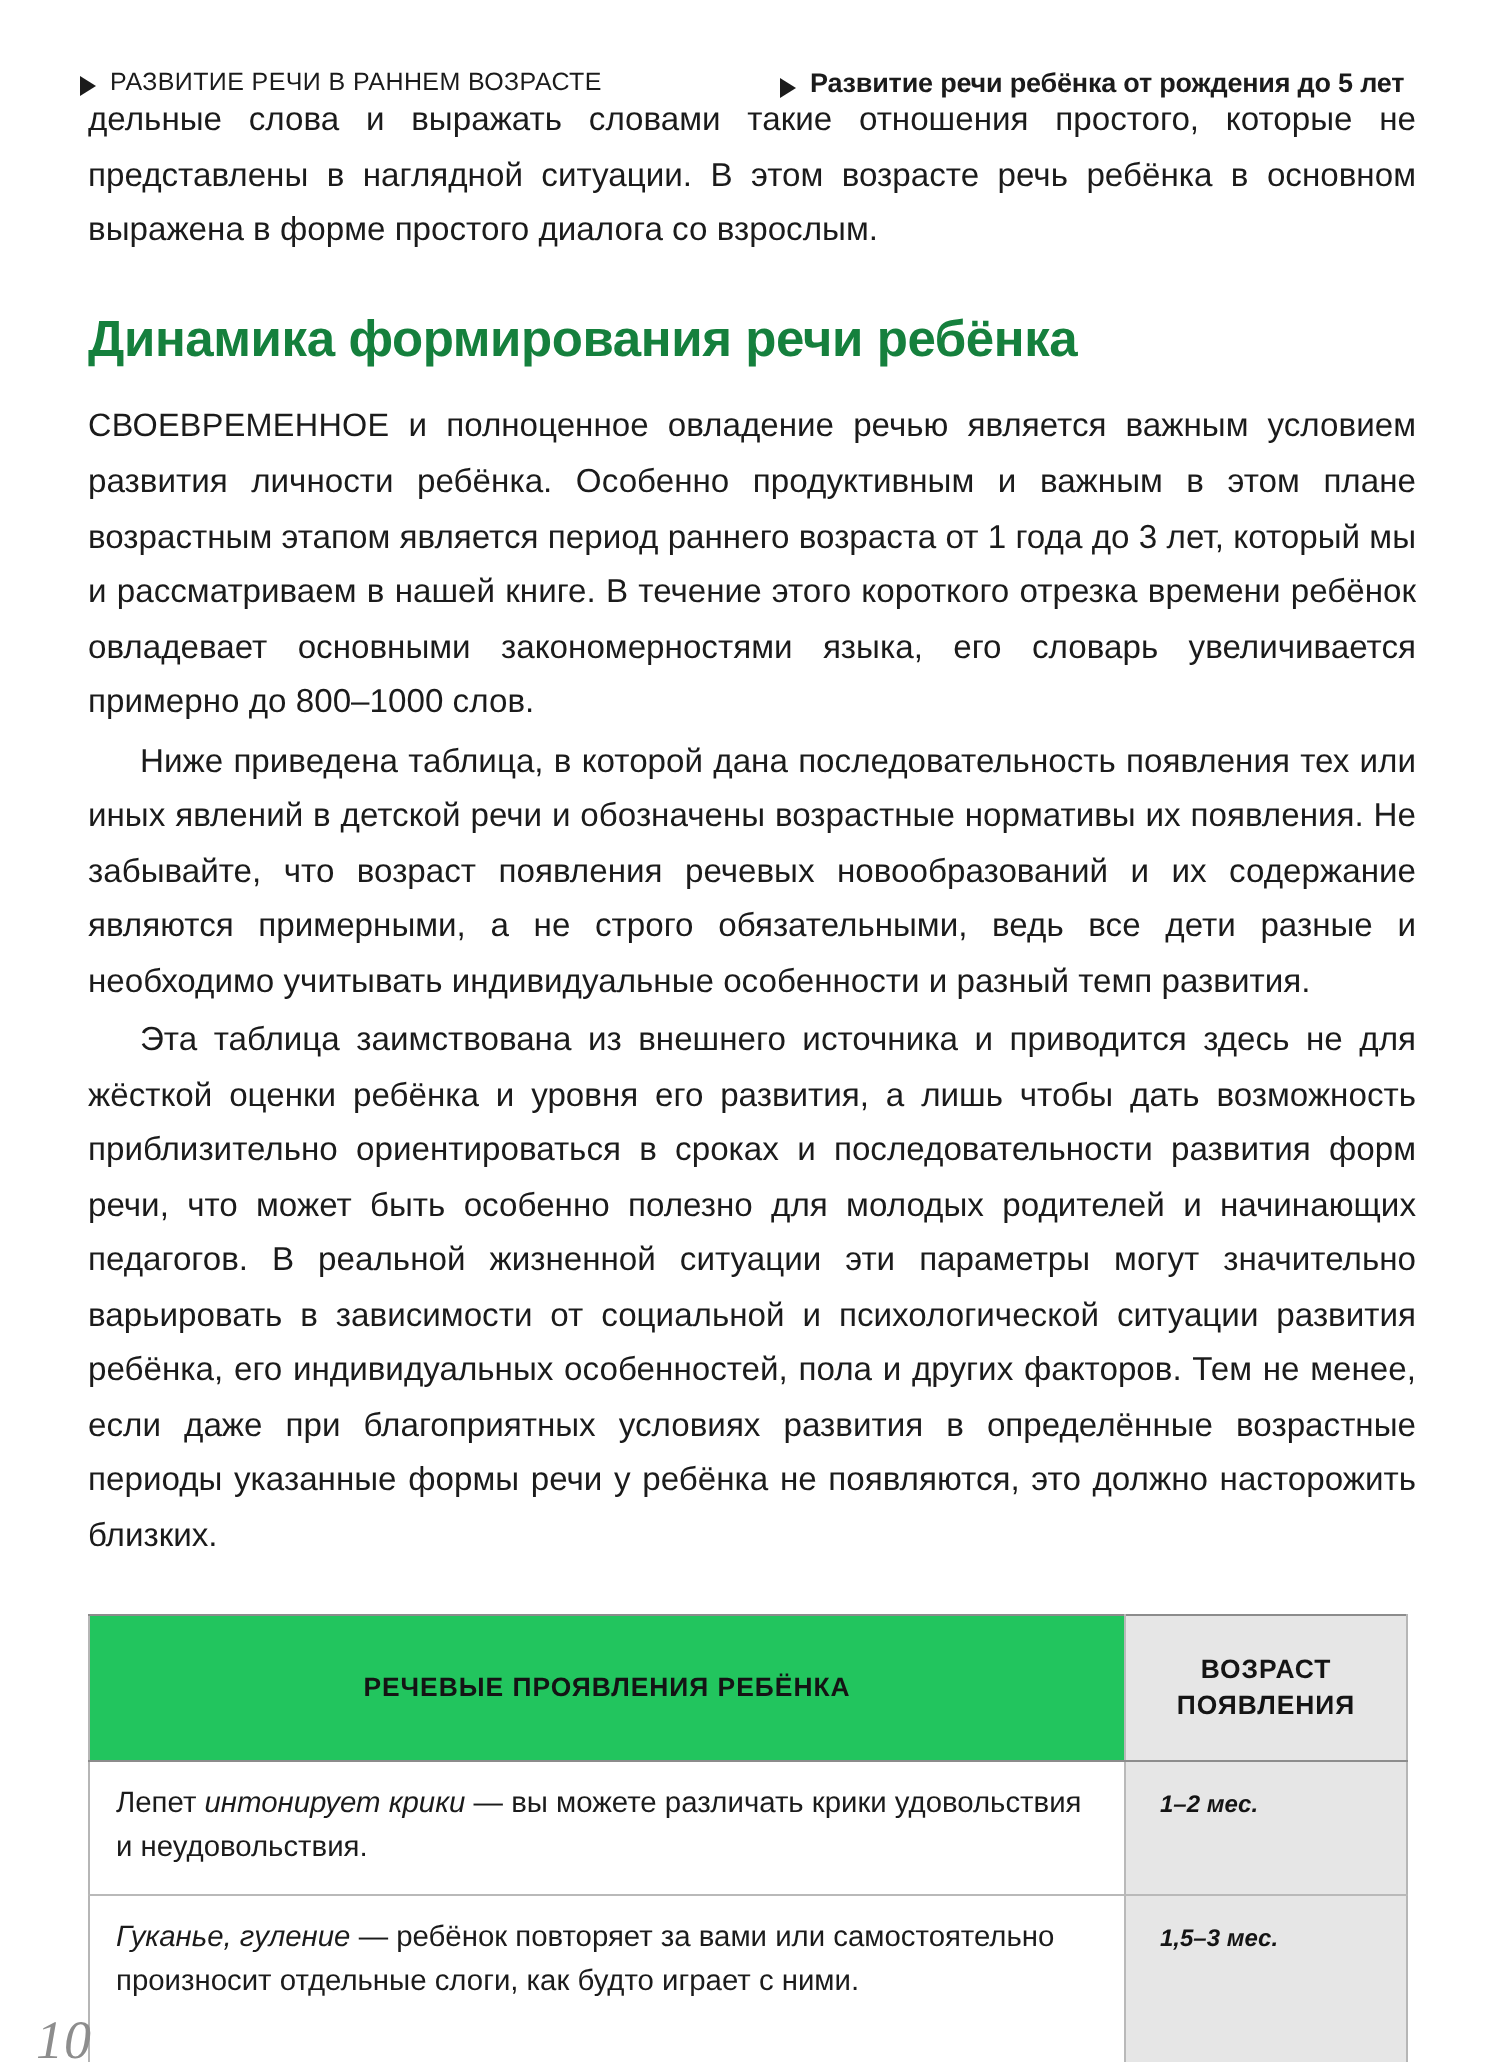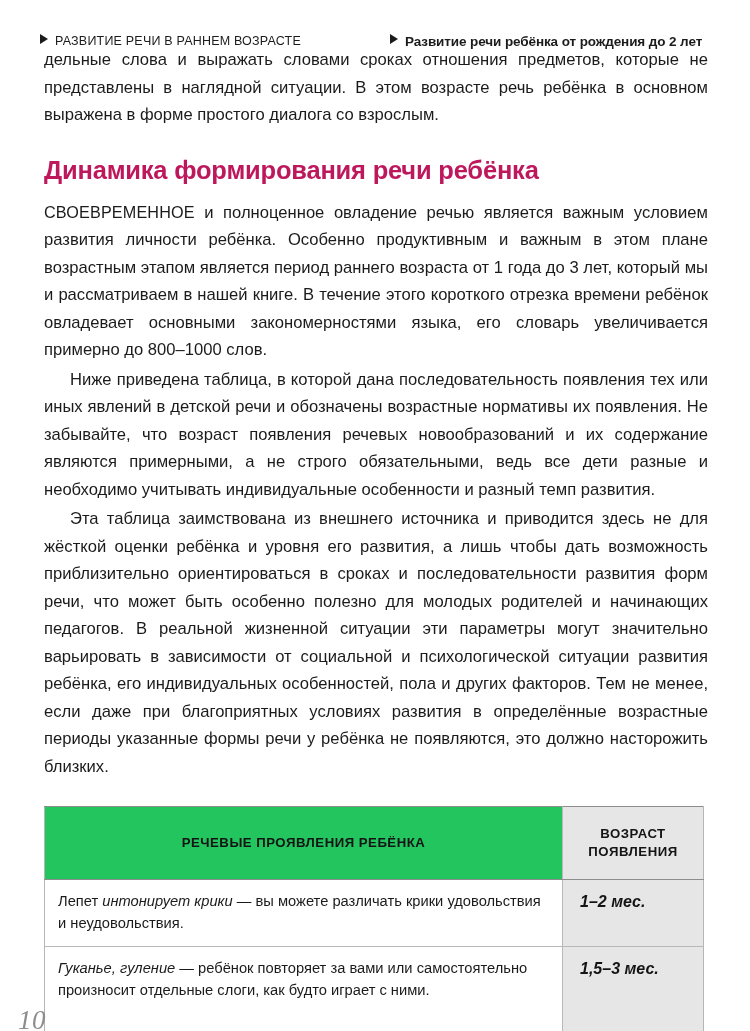--- a/index.html
+++ b/index.html
@@ -27,21 +27,21 @@
     top: 8px;
     left: 40px;
     right: 40px;
     height: 22px;
     display: flex;
     align-items: center;
   }
   .rh-left,
   .rh-right {
     display: flex;
-    align-items: flex-start;
+    align-items: flex-end;
     white-space: nowrap;
     margin-top: 44px;
   }
   .rh-left { width: 350px; }
   .rh-right { flex: 1; }
   .rh-marker {
     display: inline-block;
     width: 0;
     height: 0;
     border-top: 5px solid transparent;
@@ -84,21 +84,21 @@
   }
   p.body-par + p.body-par {
     margin-top: 2px;
   }
 
   h2.section-title {
     margin: 26px 0 14px 0;
     font-size: 25.5px;
     line-height: 30px;
     font-weight: 700;
-    color: #be185d;
+    color: #15803d;
     letter-spacing: -0.2px;
   }
 
   .smallcaps-lead {
     font-size: 16.2px;
     letter-spacing: 0.15px;
   }
 
   
   .speech-table {
@@ -140,21 +140,21 @@
     border-left: 1px solid #b9b9b9;
   }
   .speech-table td.cell-desc {
     background: #ffffff;
     font-size: 14.7px;
     line-height: 21.5px;
     color: #1b1b1b;
     height: 1px;
   }
   .speech-table td.cell-age {
-    font-size: 16px;
+    font-size: 12px;
     line-height: 21.5px;
     font-weight: 700;
     font-style: italic;
     color: #141414;
     padding-left: 17px;
     white-space: nowrap;
   }
   .speech-table tbody tr:last-child td { border-bottom: none; }
   .speech-table td em { font-style: italic; }
 
@@ -181,27 +181,27 @@
 
 <div class="page">
 
   <div class="running-head">
     <div class="rh-left">
       <span class="rh-marker"></span>
       <span class="rh-text">РАЗВИТИЕ РЕЧИ В РАННЕМ ВОЗРАСТЕ</span>
     </div>
     <div class="rh-right">
       <span class="rh-marker"></span>
-      <span class="rh-text">Развитие речи ребёнка от рождения до 2 лет</span>
+      <span class="rh-text">Развитие речи ребёнка от рождения до 5 лет</span>
     </div>
   </div>
 
   <div class="content">
 
-    <p class="body-par">дельные слова и выражать словами сроках отношения предметов, которые не представлены в наглядной ситуации. В этом возрасте речь ребёнка в основном выражена в форме простого диалога со взрослым.</p>
+    <p class="body-par">дельные слова и выражать словами такие отношения простого, которые не представлены в наглядной ситуации. В этом возрасте речь ребёнка в основном выражена в форме простого диалога со взрослым.</p>
 
     <h2 class="section-title">Динамика формирования речи ребёнка</h2>
 
     <p class="body-par"><span class="smallcaps-lead">СВОЕВРЕМЕННОЕ</span><span> и полноценное овладение речью является важным условием развития личности ребёнка. Особенно продуктивным и важным в этом плане возрастным этапом является период раннего возраста от 1 года до 3 лет, который мы и рассматриваем в нашей книге. В течение этого короткого отрезка времени ребёнок овладевает основными закономерностями языка, его словарь увеличивается примерно до 800–1000 слов.</span></p>
 
     <p class="body-par indent">Ниже приведена таблица, в которой дана последовательность появления тех или иных явлений в детской речи и обозначены возрастные нормативы их появления. Не забывайте, что возраст появления речевых новообразований и их содержание являются примерными, а не строго обязательными, ведь все дети разные и необходимо учитывать индивидуальные особенности и разный темп развития.</p>
 
     <p class="body-par indent">Эта таблица заимствована из внешнего источника и приводится здесь не для жёсткой оценки ребёнка и уровня его развития, а лишь чтобы дать возможность приблизительно ориентироваться в сроках и последовательности развития форм речи, что может быть особенно полезно для молодых родителей и начинающих педагогов. В реальной жизненной ситуации эти параметры могут значительно варьировать в зависимости от социальной и психологической ситуации развития ребёнка, его индивидуальных особенностей, пола и других факторов. Тем не менее, если даже при благоприятных условиях развития в определённые возрастные периоды указанные формы речи у ребёнка не появляются, это должно насторожить близких.</p>
 
     <table class="speech-table">

